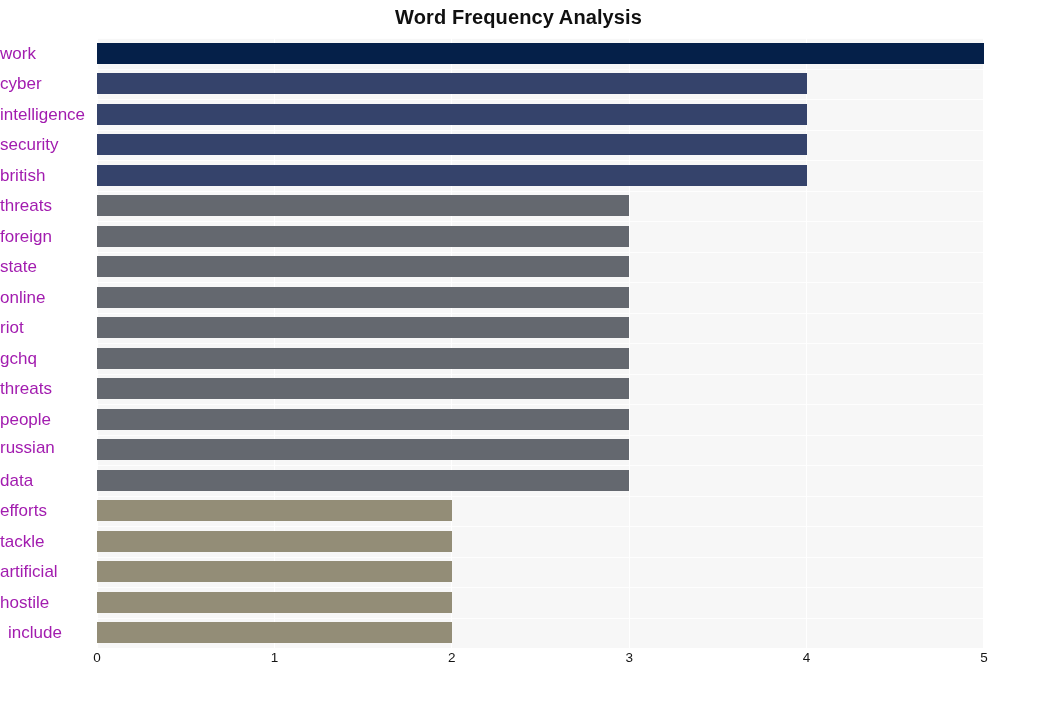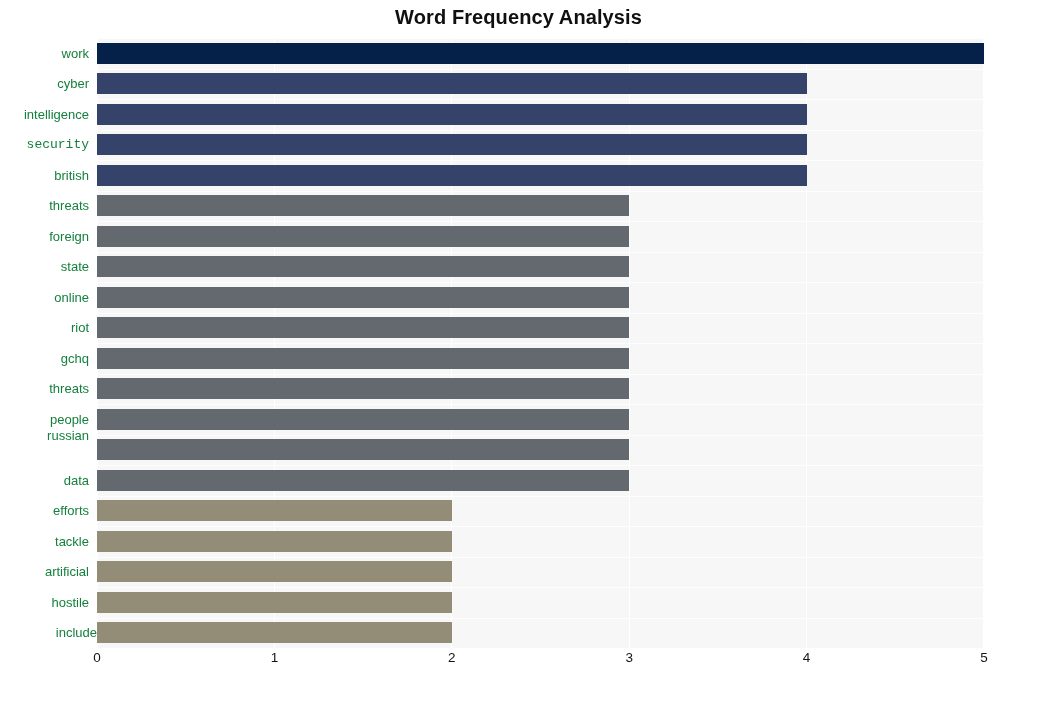--- a/index.html
+++ b/index.html
@@ -75,23 +75,22 @@
     position: absolute;
     left: 0;
     top: 38px;
     width: 1037px;
     height: 610px;
   }
   .ytick-inner {
     position: absolute;
     left: 0;
     width: 89px;
-    text-align: right;
-    font-size: 13px;
-    color: #15803d;
+    font-size: 17px;
+    color: #a21caf;
     line-height: 21px;
     height: 21px;
     white-space: nowrap;
     font-family: "Liberation Sans", sans-serif;
   }
 
   
   #xlabels {
     position: absolute;
     left: 0;
@@ -180,31 +179,31 @@
         <div class="bar" title="artificial: 2" style="top: 523.25px; width: 354.8px; background: rgb(147, 141, 119);"></div>
         <div class="bar" title="hostile: 2" style="top: 553.75px; width: 354.8px; background: rgb(147, 141, 119);"></div>
         <div class="bar" title="include: 2" style="top: 584.25px; width: 354.8px; background: rgb(147, 141, 119);"></div>
       </div>
   </div>
 
   <div id="ylabels">
       <div class="ytick-inner" style="top: 4.75px;">work</div>
       <div class="ytick-inner" style="top: 35.25px;">cyber</div>
       <div class="ytick-inner" style="top: 65.75px;">intelligence</div>
-      <div class="ytick-inner" style="top: 96.25px; font-family: Liberation Mono, monospace;">security</div>
+      <div class="ytick-inner" style="top: 96.25px;">security</div>
       <div class="ytick-inner" style="top: 126.75px;">british</div>
       <div class="ytick-inner" style="top: 157.25px;">threats</div>
       <div class="ytick-inner" style="top: 187.75px;">foreign</div>
       <div class="ytick-inner" style="top: 218.25px;">state</div>
       <div class="ytick-inner" style="top: 248.75px;">online</div>
       <div class="ytick-inner" style="top: 279.25px;">riot</div>
       <div class="ytick-inner" style="top: 309.75px;">gchq</div>
       <div class="ytick-inner" style="top: 340.25px;">threats</div>
       <div class="ytick-inner" style="top: 370.75px;">people</div>
-      <div class="ytick-inner" style="top: 387px;">russian</div>
+      <div class="ytick-inner" style="top: 399px;">russian</div>
       <div class="ytick-inner" style="top: 431.75px;">data</div>
       <div class="ytick-inner" style="top: 462.25px;">efforts</div>
       <div class="ytick-inner" style="top: 492.75px;">tackle</div>
       <div class="ytick-inner" style="top: 523.25px;">artificial</div>
       <div class="ytick-inner" style="top: 553.75px;">hostile</div>
       <div class="ytick-inner" style="top: 584.25px; margin-left: 8px;">include</div>
     </div>
   <div id="xlabels">
       <div class="xtick-inner" style="left: 97px;">0</div>
       <div class="xtick-inner" style="left: 274.4px;">1</div>

